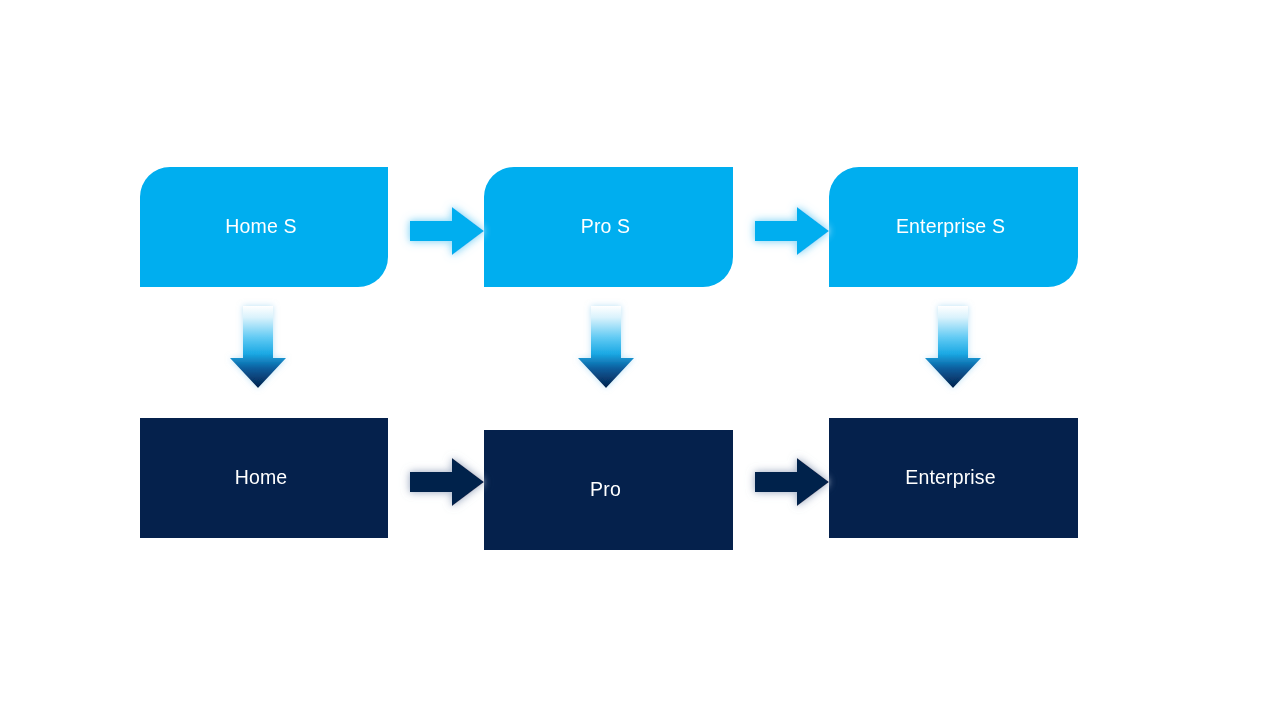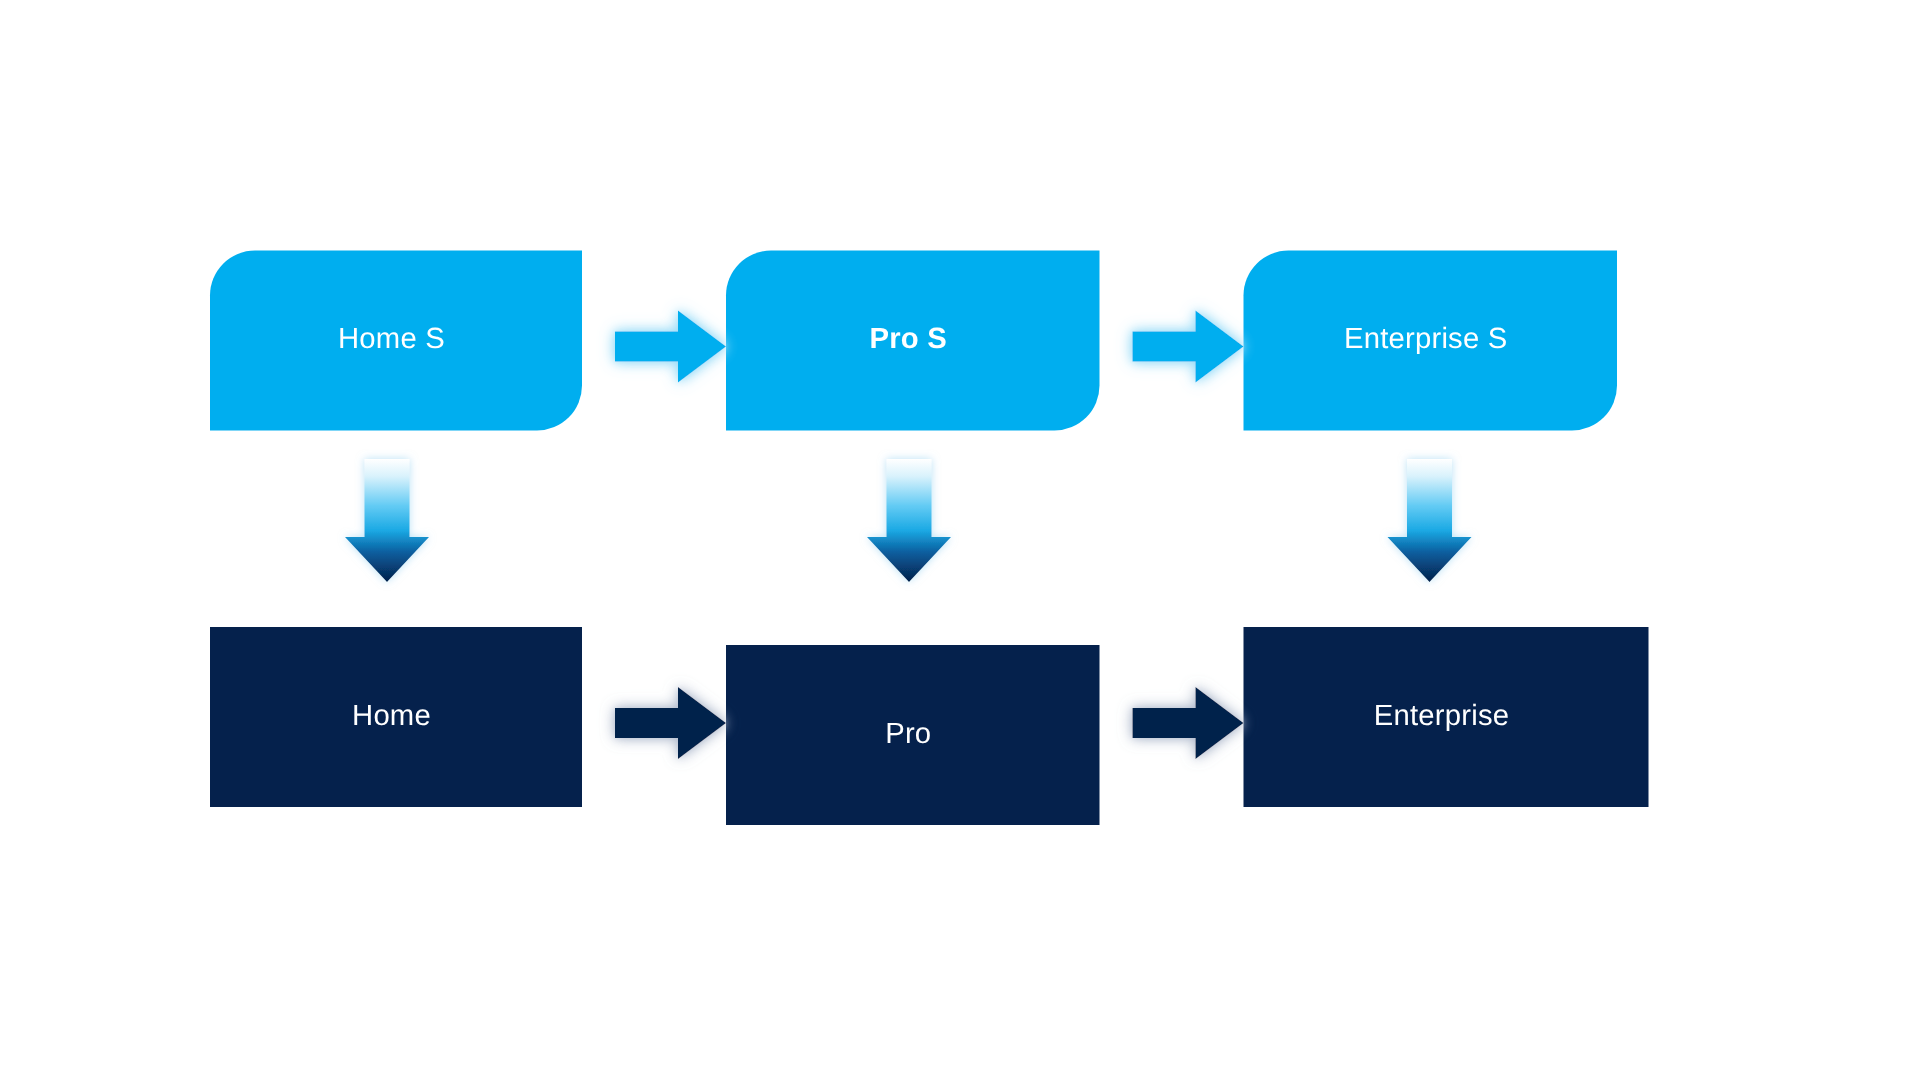--- a/index.html
+++ b/index.html
@@ -64,37 +64,37 @@
 </style>
 </head>
 <body>
 
 <div id="canvas">
 
   <div class="node tier-top" style="left:140px; top:167px; width:248px; height:120px;">
     <span class="node-label">Home S</span>
   </div>
 
-  <div class="node tier-top" style="left:484px; top:167px; width:249px; height:120px;font-weight:bold;">
+  <div class="node tier-top" style="left:484px; top:167px; width:249px; height:120px;">
     <span class="node-label">Pro S</span>
   </div>
 
   <div class="node tier-bottom" style="left:140px; top:418px; width:248px; height:120px;">
     <span class="node-label">Home</span>
   </div>
 
   <div class="node tier-top" style="left:829px; top:167px; width:249px; height:120px;">
     <span class="node-label">Enterprise S</span>
   </div>
 
   <div class="node tier-bottom" style="left:484px; top:430px; width:249px; height:120px;">
     <span class="node-label">Pro</span>
   </div>
 
-  <div class="node tier-bottom" style="left:829px; top:418px; width:270px; height:120px;">
+  <div class="node tier-bottom" style="left:829px; top:418px; width:249px; height:120px;">
     <span class="node-label">Enterprise</span>
   </div>
 
   <svg width="0" height="0" style="position:absolute;left:-9999px;top:-9999px;" aria-hidden="true">
     <defs>
 
       <filter id="glowCyan" x="-60%" y="-60%" width="220%" height="220%">
         <feDropShadow dx="0" dy="0" stdDeviation="4.5" flood-color="#8FD9F7" flood-opacity="0.95"></feDropShadow>
         <feDropShadow dx="0" dy="0" stdDeviation="2" flood-color="#BFEAFB" flood-opacity="0.9"></feDropShadow>
       </filter>

